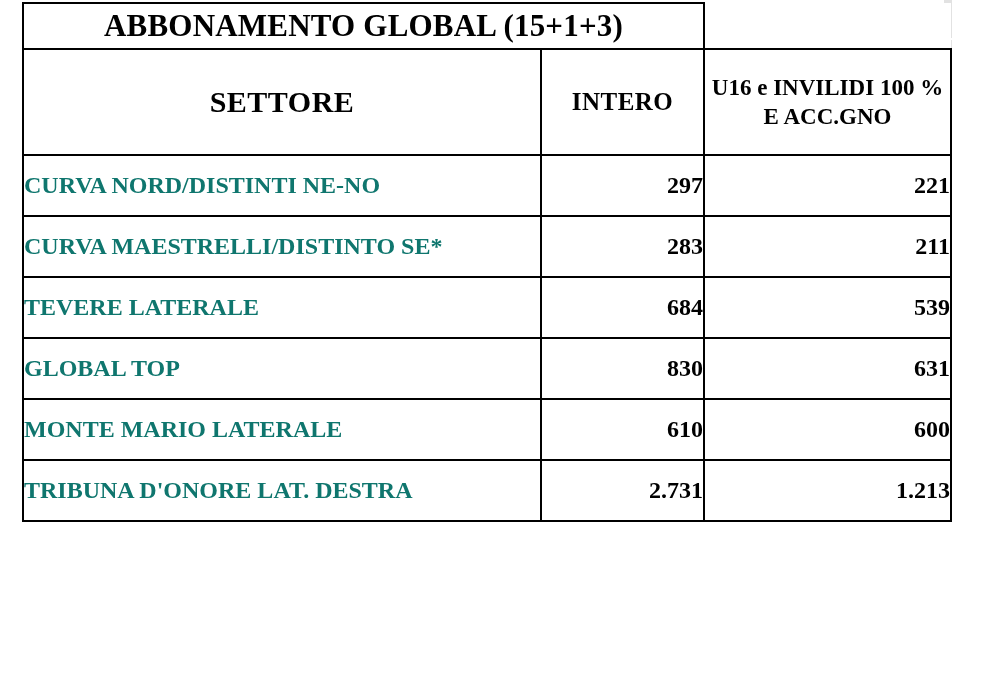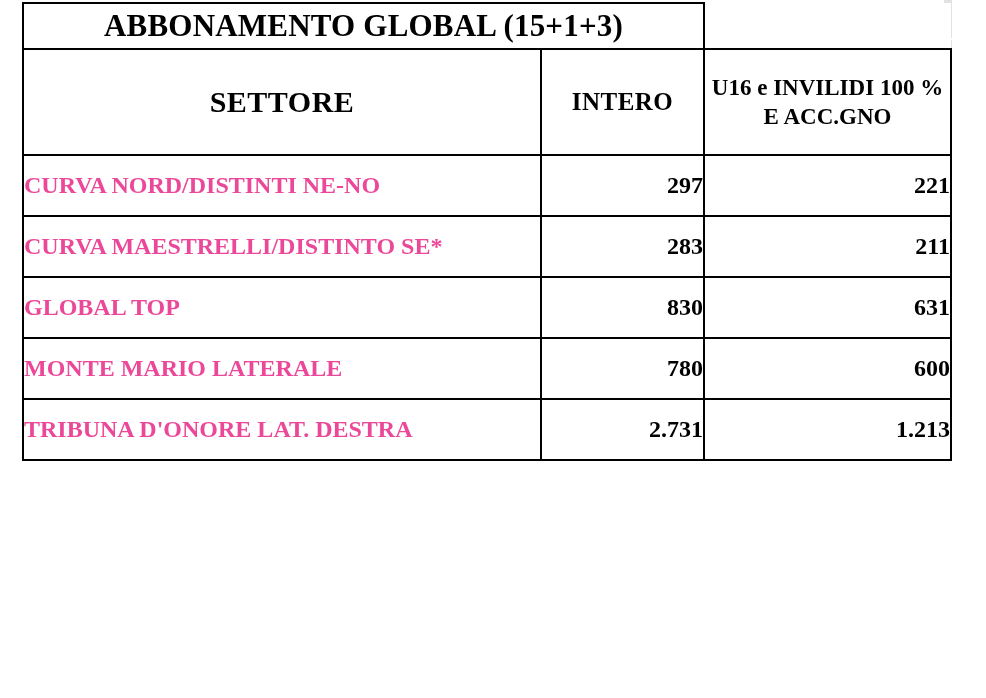--- a/index.html
+++ b/index.html
@@ -75,21 +75,21 @@
 
   
   tr.data-row td {
     height: 59px;
   }
   .cell-sector {
     font-size: 24px;
     font-weight: bold;
     padding-left: 9px;
     vertical-align: middle;
-    color: #ec4899;
+    color: #0f766e;
     white-space: nowrap;
   }
   .cell-num {
     font-size: 24px;
     font-weight: bold;
     text-align: right;
     vertical-align: middle;
     color: #000000;
   }
 
@@ -130,27 +130,32 @@
         <td class="cell-sector">CURVA NORD/DISTINTI NE-NO</td>
         <td class="cell-num">297</td>
         <td class="cell-num">221</td>
       </tr>
       <tr class="data-row">
         <td class="cell-sector">CURVA MAESTRELLI/DISTINTO SE*</td>
         <td class="cell-num">283</td>
         <td class="cell-num">211</td>
       </tr>
       <tr class="data-row">
+        <td class="cell-sector">TEVERE LATERALE</td>
+        <td class="cell-num">684</td>
+        <td class="cell-num">539</td>
+      </tr>
+      <tr class="data-row">
         <td class="cell-sector">GLOBAL TOP</td>
         <td class="cell-num">830</td>
         <td class="cell-num">631</td>
       </tr>
       <tr class="data-row">
         <td class="cell-sector">MONTE MARIO LATERALE</td>
-        <td class="cell-num">780</td>
+        <td class="cell-num">610</td>
         <td class="cell-num">600</td>
       </tr>
       <tr class="data-row">
         <td class="cell-sector">TRIBUNA D'ONORE LAT. DESTRA</td>
         <td class="cell-num">2.731</td>
         <td class="cell-num">1.213</td>
       </tr>
     </tbody>
   </table>
 </div>

